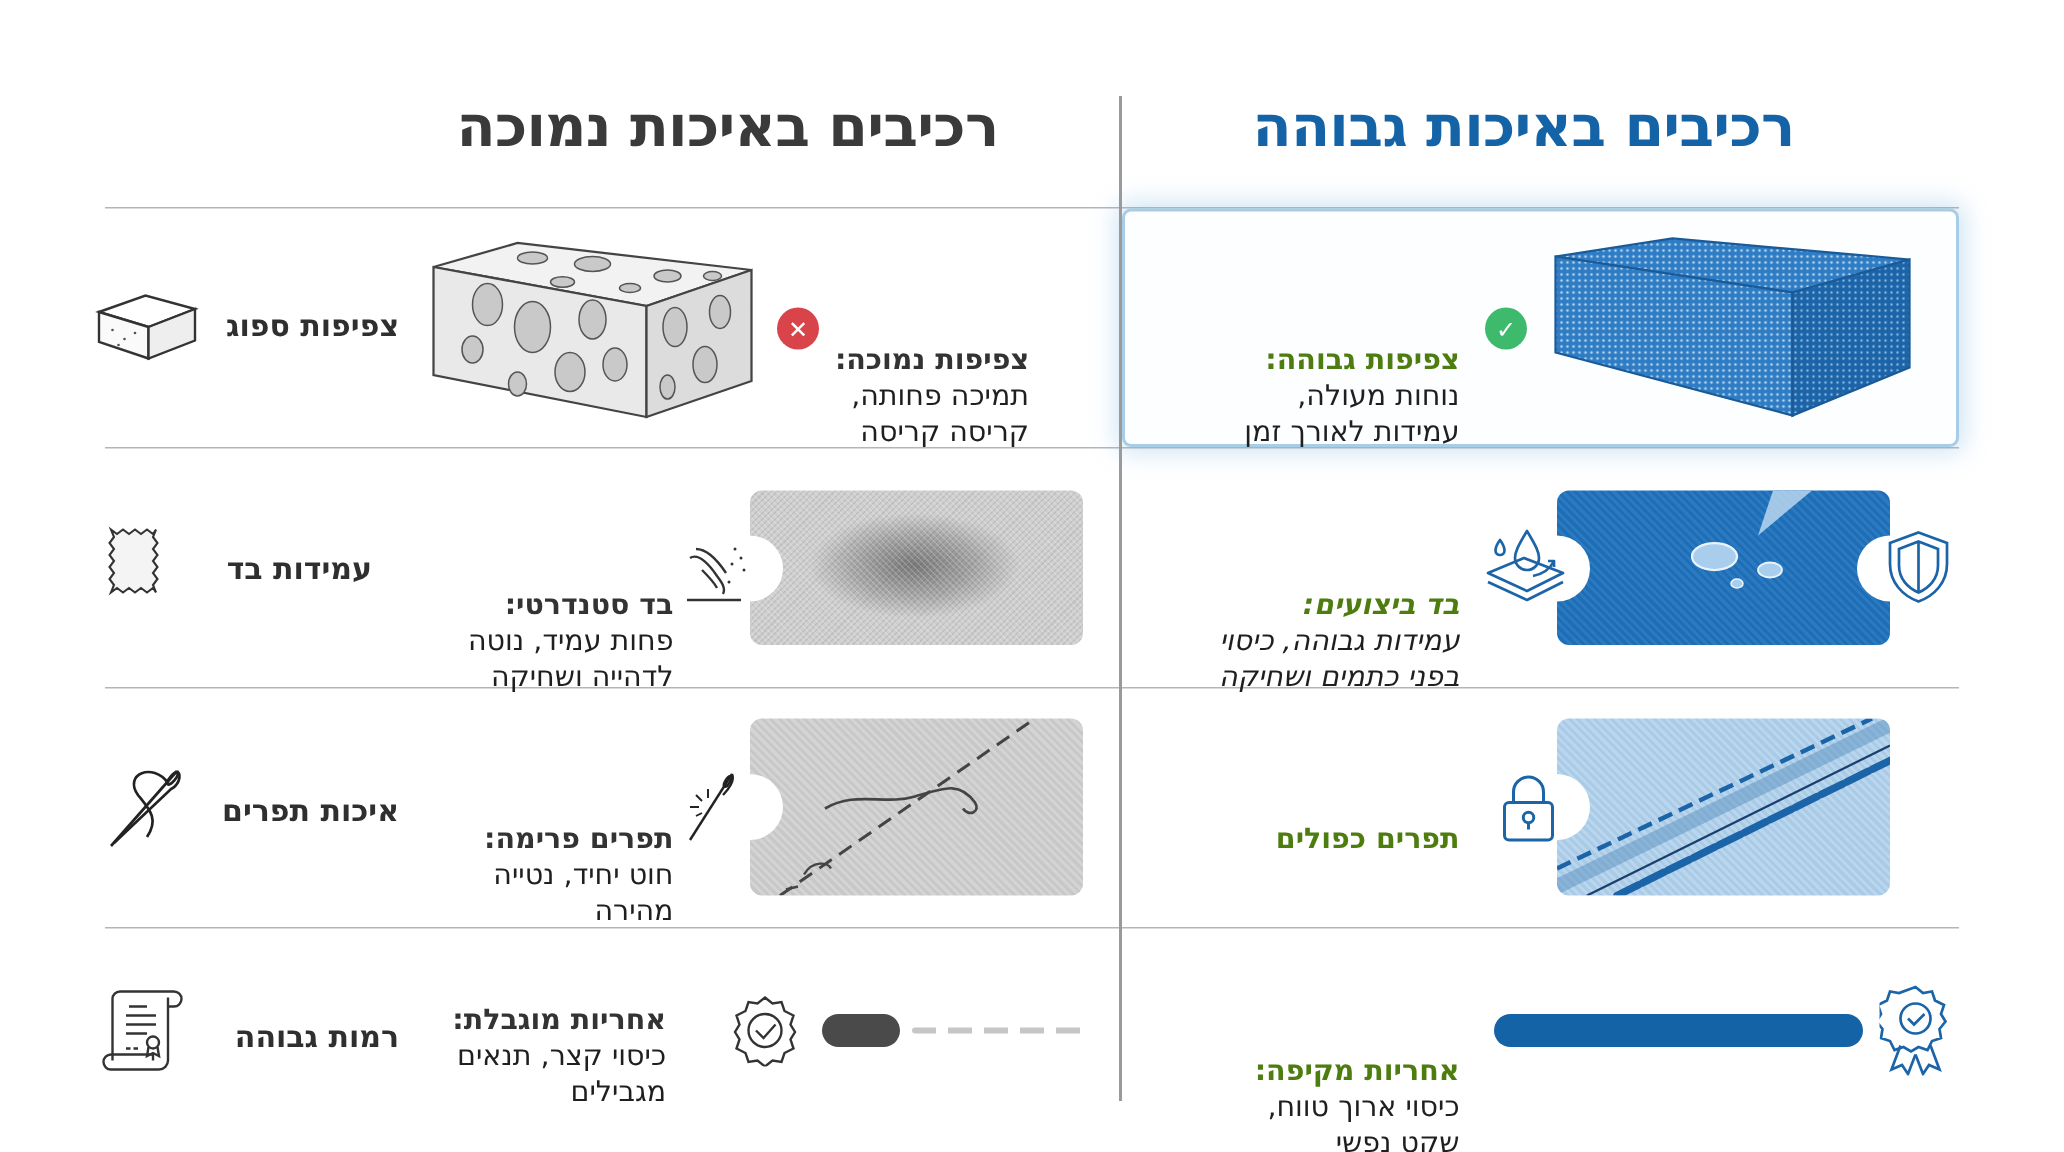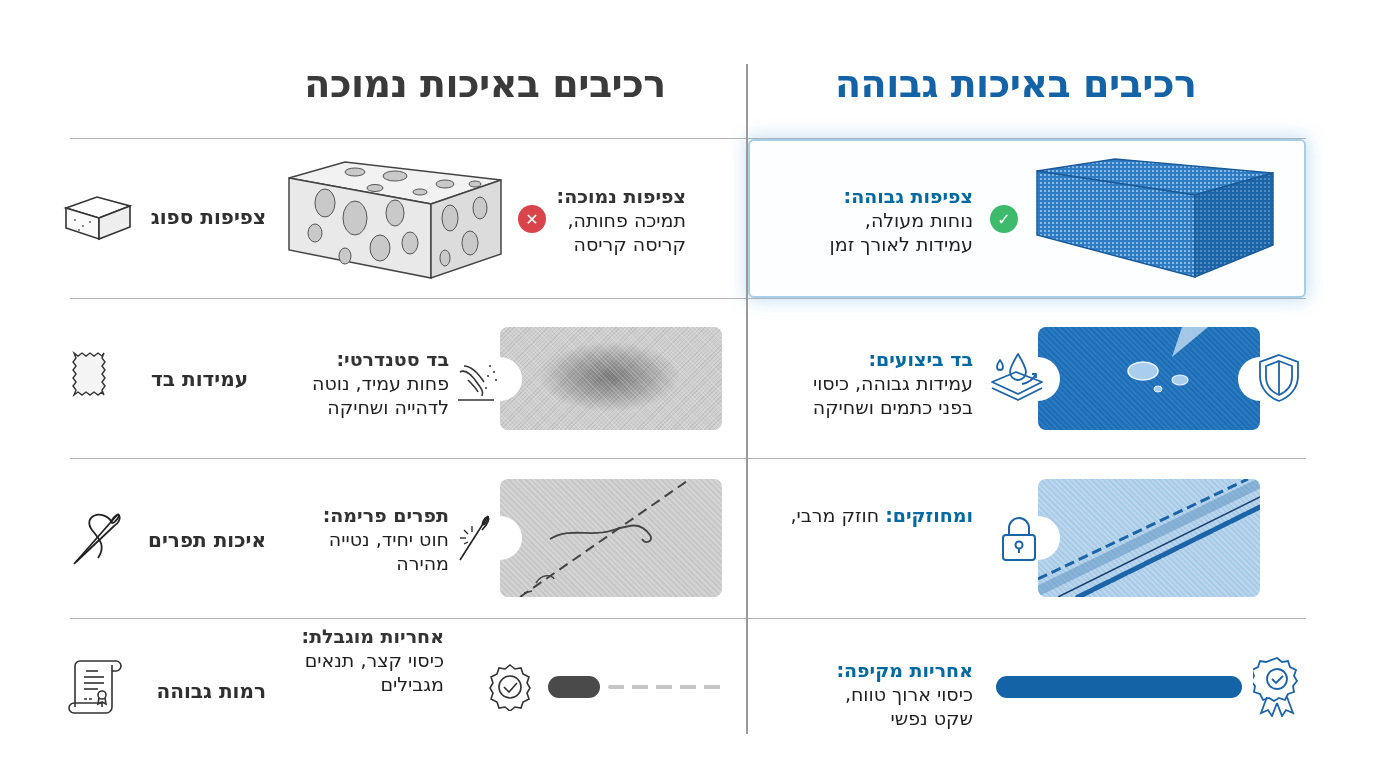--- a/index.html
+++ b/index.html
@@ -7,22 +7,22 @@
   body { font-family: "DejaVu Sans", "Liberation Sans", sans-serif; position: relative; color: #1f1f1f; }
   .abs { position: absolute; }
   .title { font-weight: bold; font-size: 38px; letter-spacing: -0.5px; direction: rtl; white-space: nowrap; }
   .title-high { color: #1463a6; left: 835px; top: 62px; width: 380px; text-align: left; }
   .title-low { color: #3a3a3a; left: 295px; top: 62px; width: 380px; text-align: center; }
   .vdiv { left: 746px; top: 64px; width: 2px; height: 670px; background: #9a9a9a; }
   .hdiv { height: 1px; background: #b5b5b5; left: 70px; width: 1236px; }
   .highlight-box { left: 748px; top: 139px; width: 558px; height: 159px; border: 2px solid #a8cde6; border-radius: 6px;
     box-shadow: 0 0 16px 4px rgba(120,180,225,0.35); background: #fdfeff; }
   .txt { direction: rtl; text-align: right; font-size: 19px; line-height: 24px; white-space: nowrap; }
-  .txt .h { font-weight: bold; display: block; }
-  .blue .h { color: #0369a1; }
+  .txt .h { font-weight: bold; display: block; margin-top: 44px; }
+  .blue .h { color: #4d7c0f; }
   .grey .h { color: #333; }
   .cat { direction: rtl; font-weight: bold; font-size: 20px; color: #2f2f2f; white-space: nowrap; }
   .status-icon { width: 28px; height: 28px; border-radius: 50%; display: flex; align-items: center; justify-content: center; color: #fff; font-weight: bold; font-size: 16px; }
   .swatch { border-radius: 8px; overflow: hidden; }
   .notch { position: absolute; width: 44px; height: 44px; background: #fff; border-radius: 50%; }
   svg { display: block; }
 </style>
 </head>
 <body>
 
@@ -134,21 +134,21 @@
 </div>
 <div class="abs" style="left:1256px; top:352px;">
   <svg width="46" height="52" viewBox="0 0 46 52">
     <g fill="none" stroke="#1c64a8" stroke-width="1.8">
         <path d="M23 3 L42 10 V24 C42 36 34 45 23 49 C12 45 4 36 4 24 V10 Z"></path>
         <path d="M23 9 L36 14 V25 C36 34 30 40 23 43 C16 40 10 34 10 25 V14 Z"></path>
         <line x1="23" y1="9" x2="23" y2="43"></line>
       </g>
   </svg>
 </div>
-<div class="abs txt blue" style="right:403px; top:347px;">
+<div class="abs txt blue" style="right:403px; top:347px;font-style:italic;">
   <span class="h">בד ביצועים:</span>
   <span style="display:block">עמידות גבוהה, כיסוי</span>
   <span style="display:block">בפני כתמים ושחיקה</span>
 </div>
 
 <div class="abs swatch" style="left:500px; top:327px; width:222px; height:103px; background:radial-gradient(ellipse 70px 35px at 110px 50px,#7a7a7a,#a8a8a8 60%,#cfcfcf 100%);">
   <div class="abs" style="inset:0; background:repeating-linear-gradient(45deg,rgba(255,255,255,0.18) 0 1px,transparent 1px 3px),repeating-linear-gradient(-45deg,rgba(0,0,0,0.08) 0 1px,transparent 1px 3px);"></div>
   <div class="notch" style="left:-22px; top:30px;"></div>
 </div>
 <div class="abs" style="left:454px; top:358px;">
@@ -194,21 +194,21 @@
   <svg width="38" height="48" viewBox="0 0 38 48">
     <g fill="none" stroke="#1c64a8" stroke-width="2">
         <path d="M9 20 V13 a10 10 0 0 1 20 0 V20"></path>
         <rect x="3" y="20" width="32" height="25" rx="3"></rect>
         <circle cx="19" cy="30" r="3.5"></circle>
         <line x1="19" y1="33" x2="19" y2="38"></line>
       </g>
   </svg>
 </div>
 <div class="abs txt blue" style="right:403px; top:503px;">
-  <span style="display:block"><span class="h" style="display:inline">ומחוזקים:</span> <span>חוזק מרבי,</span></span>
+  <span class="h">תפרים כפולים</span>
 </div>
 
 <div class="abs swatch" style="left:500px; top:479px; width:222px; height:118px; background:repeating-linear-gradient(45deg,#c8c8c8 0 2px,#d4d4d4 2px 4px);">
   <div class="notch" style="left:-22px; top:37px;"></div>
   <svg class="abs" style="left:0; top:0" width="222" height="118" viewBox="0 0 222 118">
     <line x1="20" y1="118" x2="190" y2="0" stroke="#444" stroke-width="2" stroke-dasharray="10 6"></line>
     <path d="M50 60 c20 -12 40 -2 60 -8 c20 -6 30 -10 40 4 c4 6 -4 10 -8 4" fill="none" stroke="#444" stroke-width="1.8"></path>
     <path d="M36 104 c6 -10 16 -8 18 -4" fill="none" stroke="#444" stroke-width="1.6"></path>
     <path d="M24 114 l8 -2" stroke="#444" stroke-width="1.6"></path>
   </svg>

